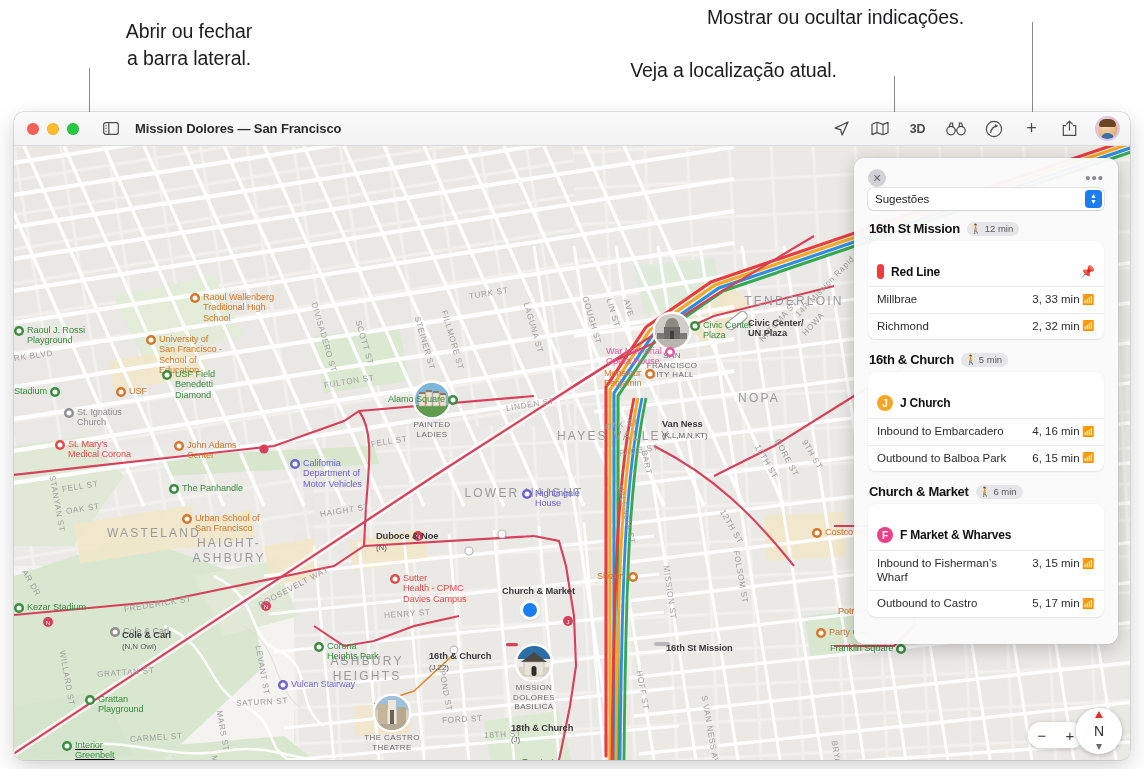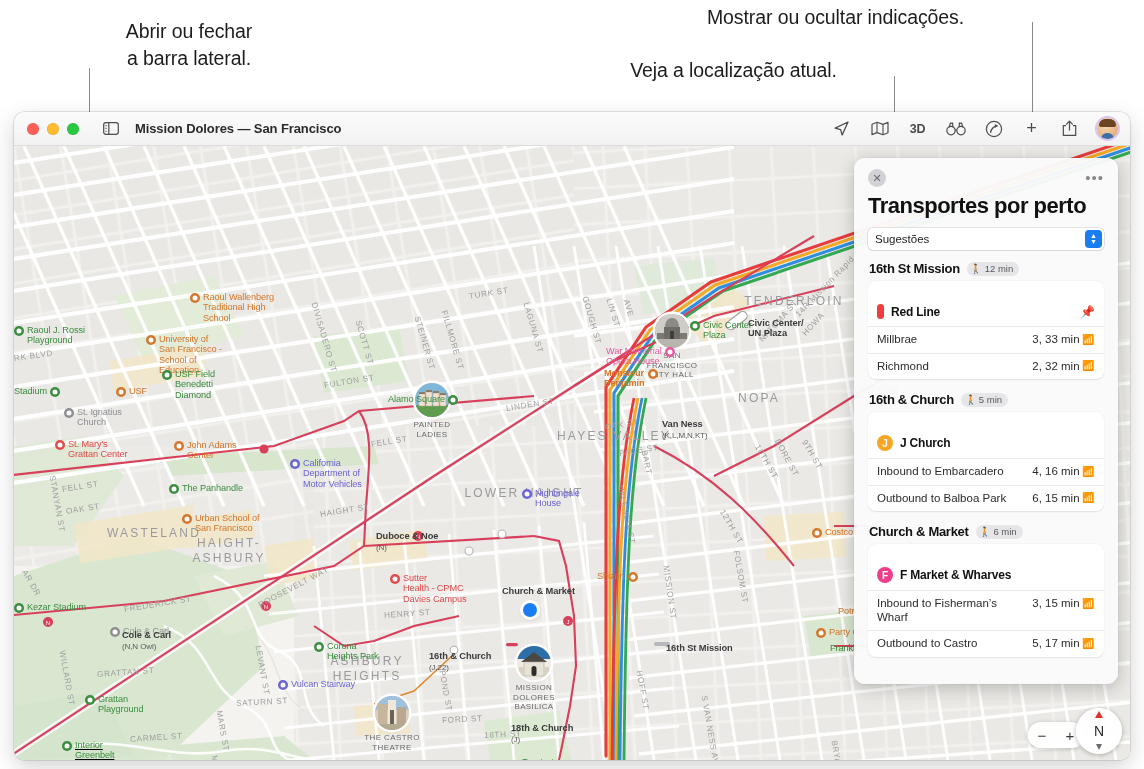--- a/index.html
+++ b/index.html
@@ -634,28 +634,28 @@
 San Francisco -
 School of
 Education</span></div>
           <div class="poi right-label" style="left: 148px; top: 223px;"><span class="dot d-green"></span><span class="txt c-green">USF Field
 Benedetti
 Diamond</span></div>
           <div class="poi right-label" style="left: 102px; top: 240px;"><span class="dot d-orange"></span><span class="txt c-orange">USF</span></div>
           <div class="poi right-label" style="left: 50px; top: 261px;"><span class="dot d-gray"></span><span class="txt c-gray">St. Ignatius
 Church</span></div>
           <div class="poi right-label" style="left: 41px; top: 293px;"><span class="dot d-red"></span><span class="txt c-red">St. Mary's
-Grattan Center</span></div>
+Medical Corona</span></div>
           <div class="poi right-label" style="left: 160px; top: 294px;"><span class="dot d-orange"></span><span class="txt c-orange">John Adams
 Center</span></div>
           <div class="poi right-label" style="left: 155px; top: 337px;"><span class="dot d-green"></span><span class="txt c-green">The Panhandle</span></div>
           <div class="poi right-label" style="left: 168px; top: 367px;"><span class="dot d-orange"></span><span class="txt c-orange">Urban School of
 San Francisco</span></div>
           <div class="poi left-label" style="left: 374px; top: 248px;"><span class="dot d-green"></span><span class="txt c-green">Alamo Square</span></div>
-          <div class="poi left-label" style="left: 590px; top: 222px; font-weight: bold;"><span class="dot d-orange"></span><span class="txt c-orange">Monsieur
+          <div class="poi left-label" style="left: 590px; top: 222px;"><span class="dot d-orange"></span><span class="txt c-orange">Monsieur
 Benjamin</span></div>
           <div class="poi left-label" style="left: 592px; top: 200px;"><span class="dot d-pink"></span><span class="txt c-pink">War Memorial
 Opera House</span></div>
           <div class="poi right-label" style="left: 676px; top: 174px;"><span class="dot d-green"></span><span class="txt c-green">Civic Center
 Plaza</span></div>
           <div class="poi right-label" style="left: 276px; top: 312px;"><span class="dot d-blue"></span><span class="txt c-blue">California
 Department of
 Motor Vehicles</span></div>
           <div class="poi right-label" style="left: 508px; top: 342px;"><span class="dot d-blue"></span><span class="txt c-blue">Nightingale
 House</span></div>
@@ -705,21 +705,20 @@
         <span class="nn"></span>
         <span class="ss"></span>
         <span>N</span>
       </div>
 
       <div class="panel">
         <div class="panel-head">
           <div class="close-btn">✕</div>
           <div class="more-btn">•••</div>
         </div>
-        <div class="panel-title">Transportes por perto</div>
         <div class="select">
           <span>Sugestões</span>
           <span class="stepper">
             <span>▲</span>
             <span>▼</span>
           </span>
         </div>
         <div id="stops-container">
             <div class="stop-head">
               <span class="stop-name">16th St Mission</span>

